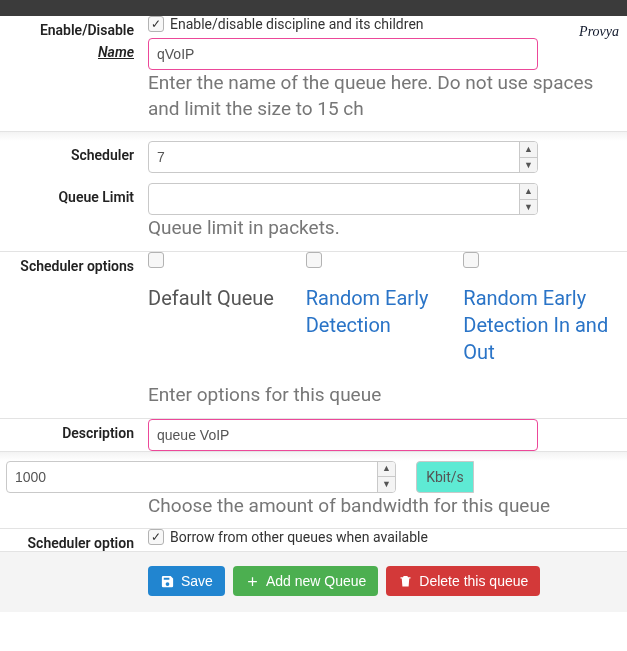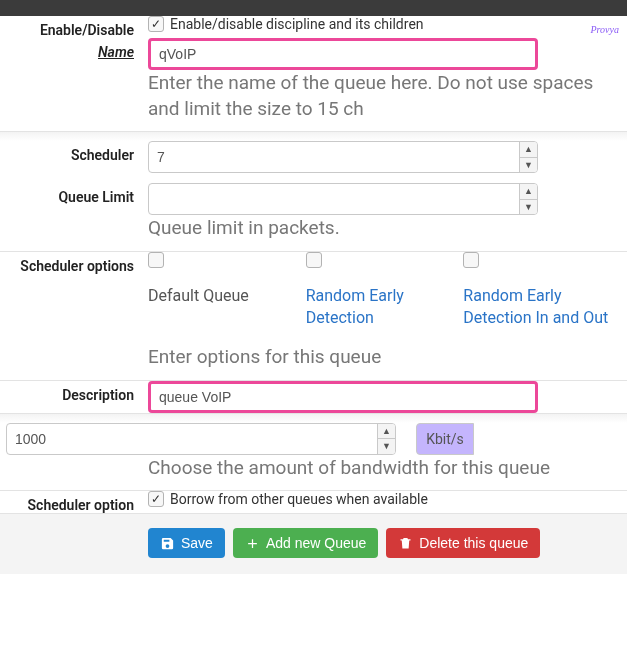--- a/index.html
+++ b/index.html
@@ -14,22 +14,22 @@
   .topbar {
     height: 16px;
     background: #3b3b3b;
   }
   .brand {
     position: absolute;
     right: 8px;
     top: 24px;
     font-family: Georgia, serif;
     font-style: italic;
-    font-size: 10px;
-    color: #8b5cf6;
+    font-size: 14px;
+    color: #0f172a;
   }
   .section {
     border-top: 1px solid #e3e3e3;
   }
   .row {
     display: flex;
     align-items: flex-start;
     padding: 0 6px;
   }
   .row + .help {
@@ -54,21 +54,21 @@
   .help .label-col { padding-top: 0; }
   .help .field-col {
     color: #777;
     font-size: 19px;
     line-height: 1.35;
   }
   input[type="text"].wide {
     width: 390px;
     height: 32px;
     padding: 4px 8px;
-    border: 3px solid #ec4899;
+    border: 1px solid #ec4899;
     border-radius: 4px;
     font-size: 14px;
     color: #555;
   }
   .spinner {
     position: relative;
     width: 390px;
     height: 32px;
   }
   .spinner input {
@@ -125,40 +125,40 @@
   }
   .sched-col {
     flex: 1 1 33%;
     padding-right: 10px;
   }
   .sched-col .checkbox-box { margin-bottom: 8px; }
   .sched-label {
     display: block;
     margin-top: 6px;
     color: #555;
-    font-size: 16px;
+    font-size: 20px;
     line-height: 1.35;
   }
   .sched-label.link { color: #2a74c7; cursor: pointer; }
   .grad-sep {
     height: 10px;
     background: linear-gradient(#f3f3f3, #fff);
     border-top: 1px solid #e3e3e3;
   }
   .bw-unit {
     margin-left: 20px;
     width: 58px;
     height: 32px;
     border: 1px solid #c9c9c9;
     border-radius: 4px 0 0 4px;
     display: flex;
     align-items: center;
     justify-content: center;
     color: #555;
-    background: #c4b5fd;
+    background: #5eead4;
   }
   .footer {
     background: #f4f4f4;
     border-top: 1px solid #e3e3e3;
     padding: 14px 6px 16px;
     display: flex;
   }
   .footer .label-col { flex: 0 0 142px; }
   .btns { display: flex; gap: 8px; }
   .btn {

